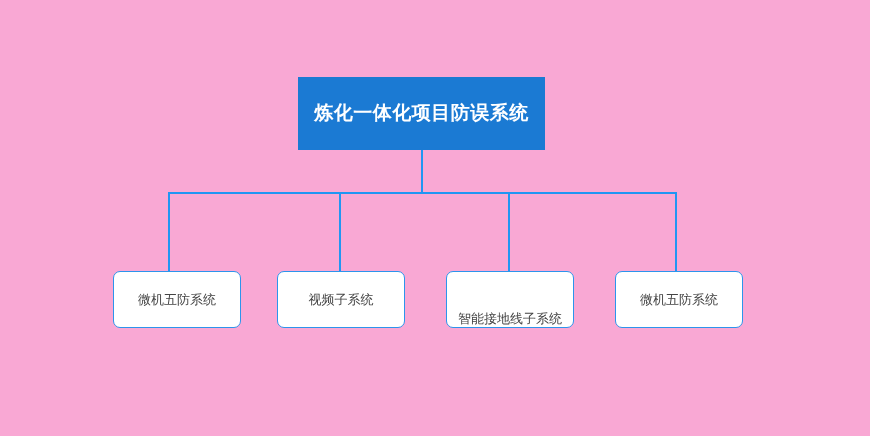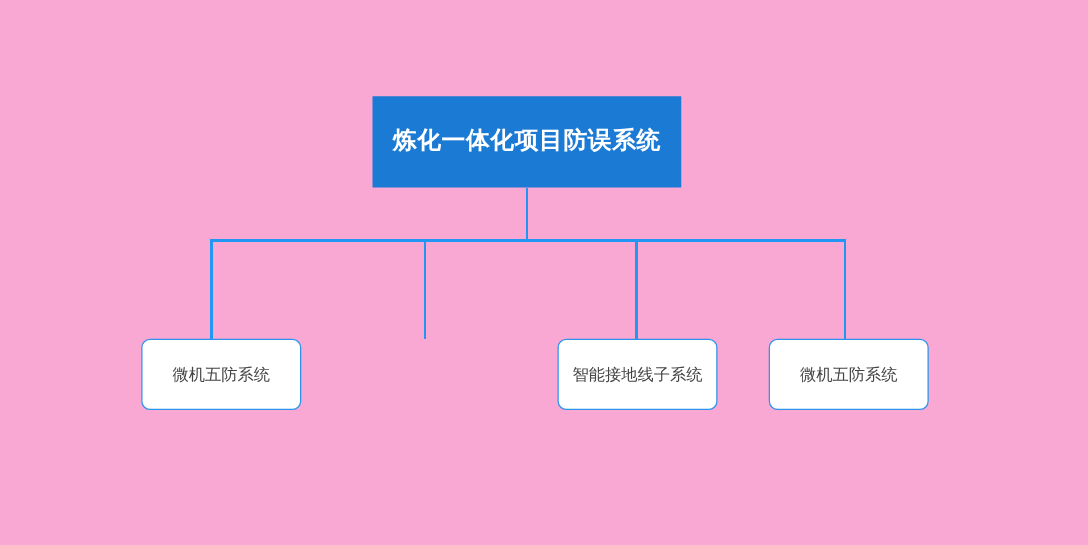--- a/index.html
+++ b/index.html
@@ -52,21 +52,21 @@
     height: 57px;
     background: #ffffff;
     border: 1.5px solid #2d94ec;
     border-radius: 7px;
     color: #444444;
     font-size: 13px;
     font-weight: normal;
   }
   .child-0 { left: 113px; }
   .child-1 { left: 277px; }
-  .child-2 { left: 446px; }
+  .child-2 { left: 446px; align-items: flex-end; }
   .child-3 { left: 615px; }
 </style>
 </head>
 <body>
 
 <div id="canvas">
 
   <svg id="connectors" viewBox="0 0 870 436" width="870" height="436" xmlns="http://www.w3.org/2000/svg">
     <g stroke="#2196f3" stroke-width="2" fill="none" shape-rendering="crispEdges">
       <line x1="421.5" y1="150" x2="421.5" y2="193"></line>
@@ -79,20 +79,23 @@
   </svg>
 
   <div class="node node-root">
     <span>炼化一体化项目防误系统</span>
   </div>
 
   <div class="node node-child child-0">
     <span>微机五防系统</span>
   </div>
 
+  <div class="node node-child child-1">
+    <span>视频子系统</span>
+  </div>
 
   <div class="node node-child child-2">
     <span>智能接地线子系统</span>
   </div>
 
   <div class="node node-child child-3">
     <span>微机五防系统</span>
   </div>
 
 </div>

